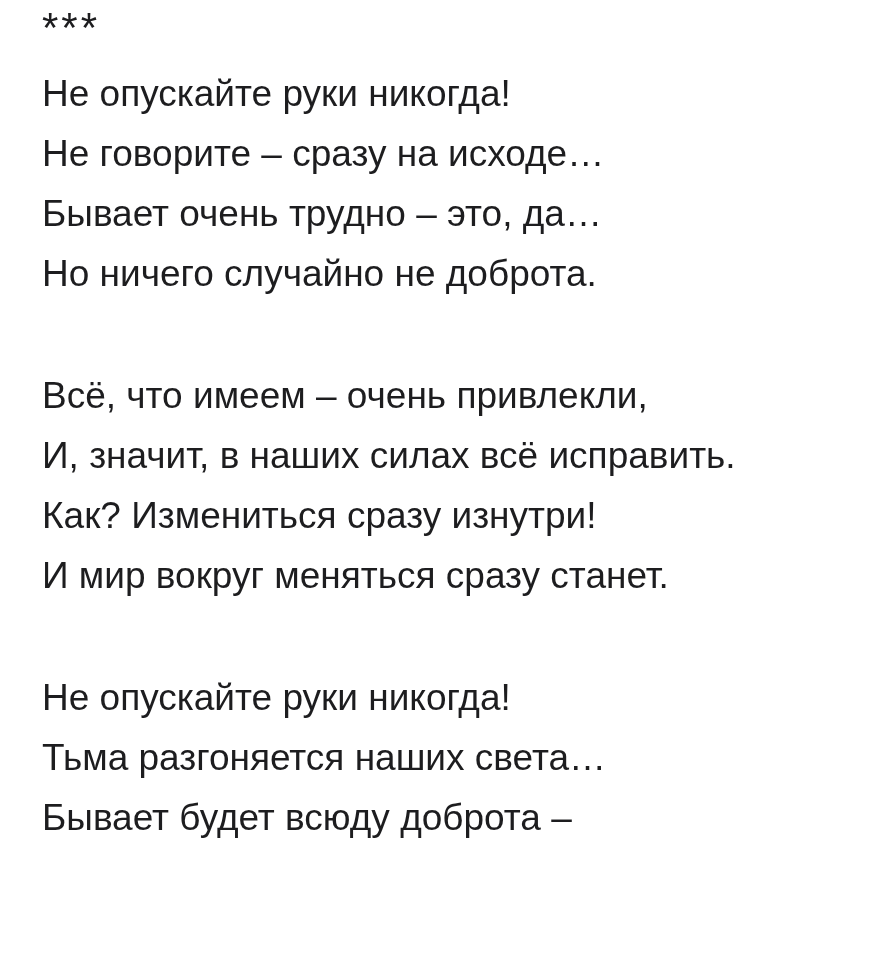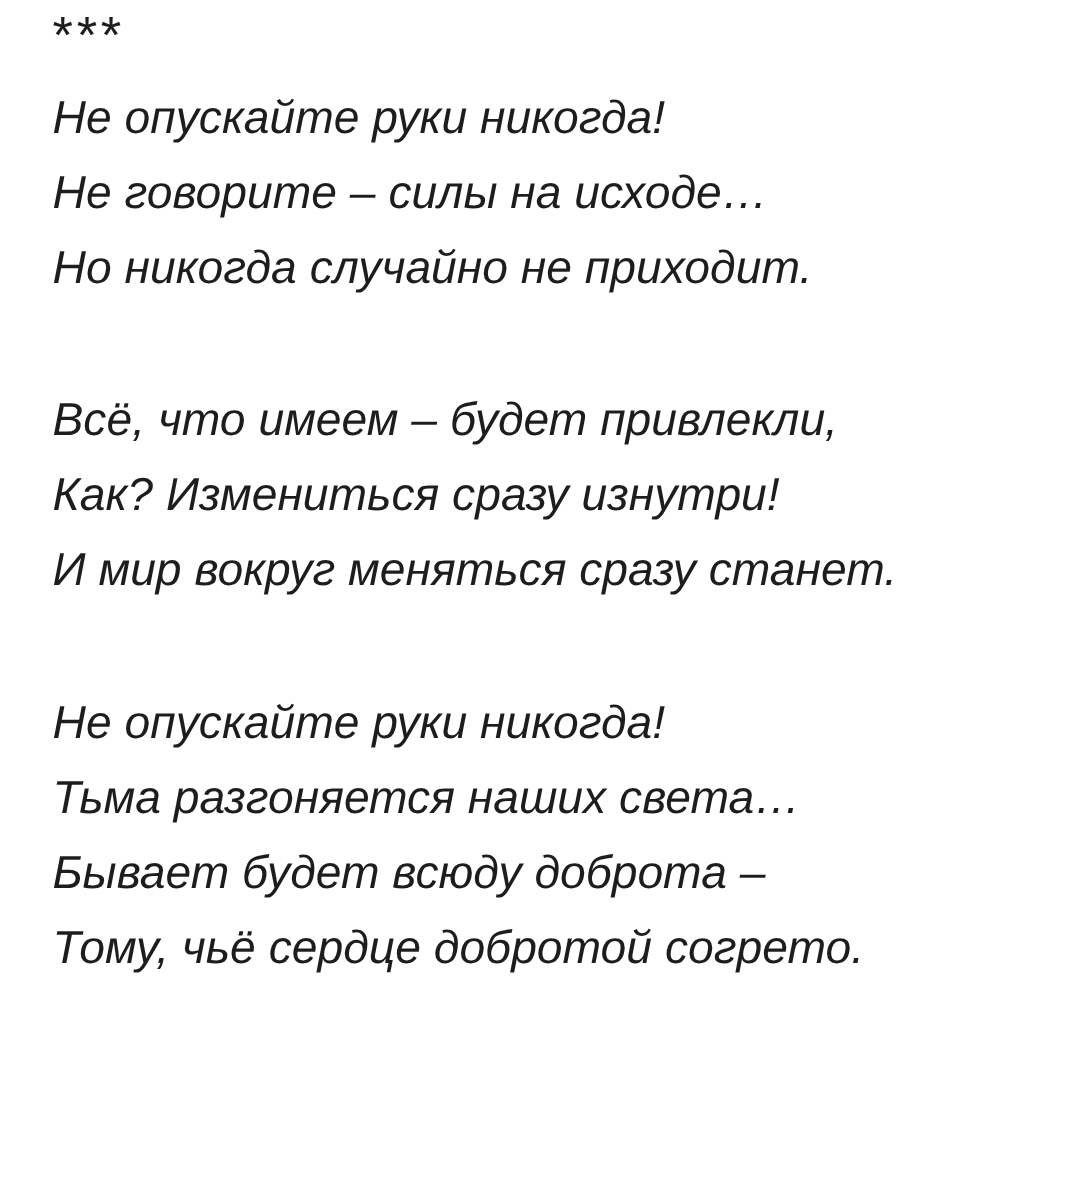--- a/index.html
+++ b/index.html
@@ -21,21 +21,20 @@
   }
   .marker {
     font-size: 42px;
     line-height: 48px;
     letter-spacing: 3px;
     font-weight: 400;
     color: #1d1d1f;
   }
   .stanza {
     margin: 0;
-    font-style: italic;
   }
   .stanza-first {
     margin-top: 12px;
   }
   .stanza + .stanza {
     margin-top: 62px;
   }
   .line {
     margin: 0;
     font-size: 37px;
@@ -46,30 +45,31 @@
 </style>
 </head>
 <body>
 
 <div class="poem">
 
   <div class="marker">***</div>
 
   <div class="stanza stanza-first">
     <p class="line">Не опускайте руки никогда!</p>
-    <p class="line">Не говорите – силы на исходе…</p>
-    <p class="line">Но никогда случайно не приходит.</p>
+    <p class="line">Не говорите – сразу на исходе…</p>
+    <p class="line">Бывает очень трудно – это, да…</p>
+    <p class="line">Но ничего случайно не доброта.</p>
   </div>
 
   <div class="stanza">
-    <p class="line">Всё, что имеем – будет привлекли,</p>
+    <p class="line">Всё, что имеем – очень привлекли,</p>
+    <p class="line">И, значит, в наших силах всё исправить.</p>
     <p class="line">Как? Измениться сразу изнутри!</p>
     <p class="line">И мир вокруг меняться сразу станет.</p>
   </div>
 
   <div class="stanza">
     <p class="line">Не опускайте руки никогда!</p>
     <p class="line">Тьма разгоняется наших света…</p>
     <p class="line">Бывает будет всюду доброта –</p>
-    <p class="line">Тому, чьё сердце добротой согрето.</p>
   </div>
 
 </div>
 
 </body></html>

